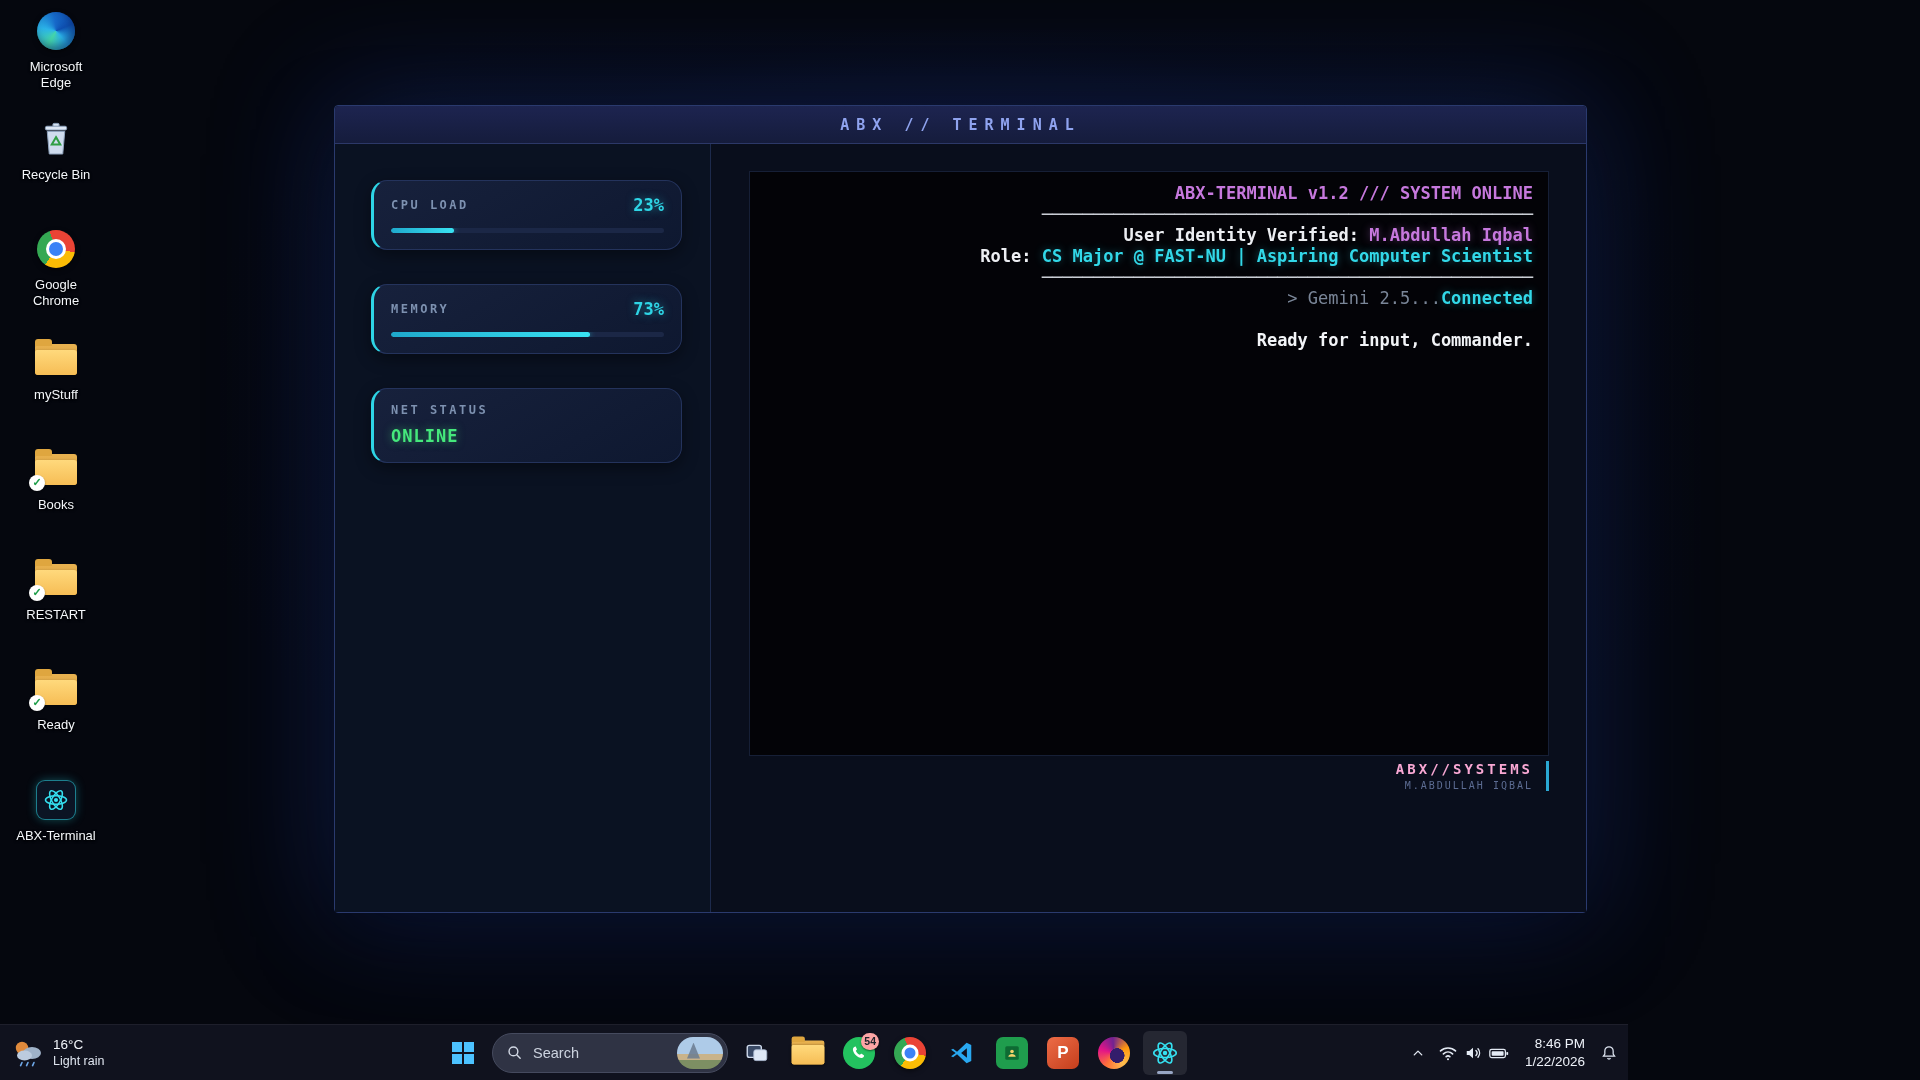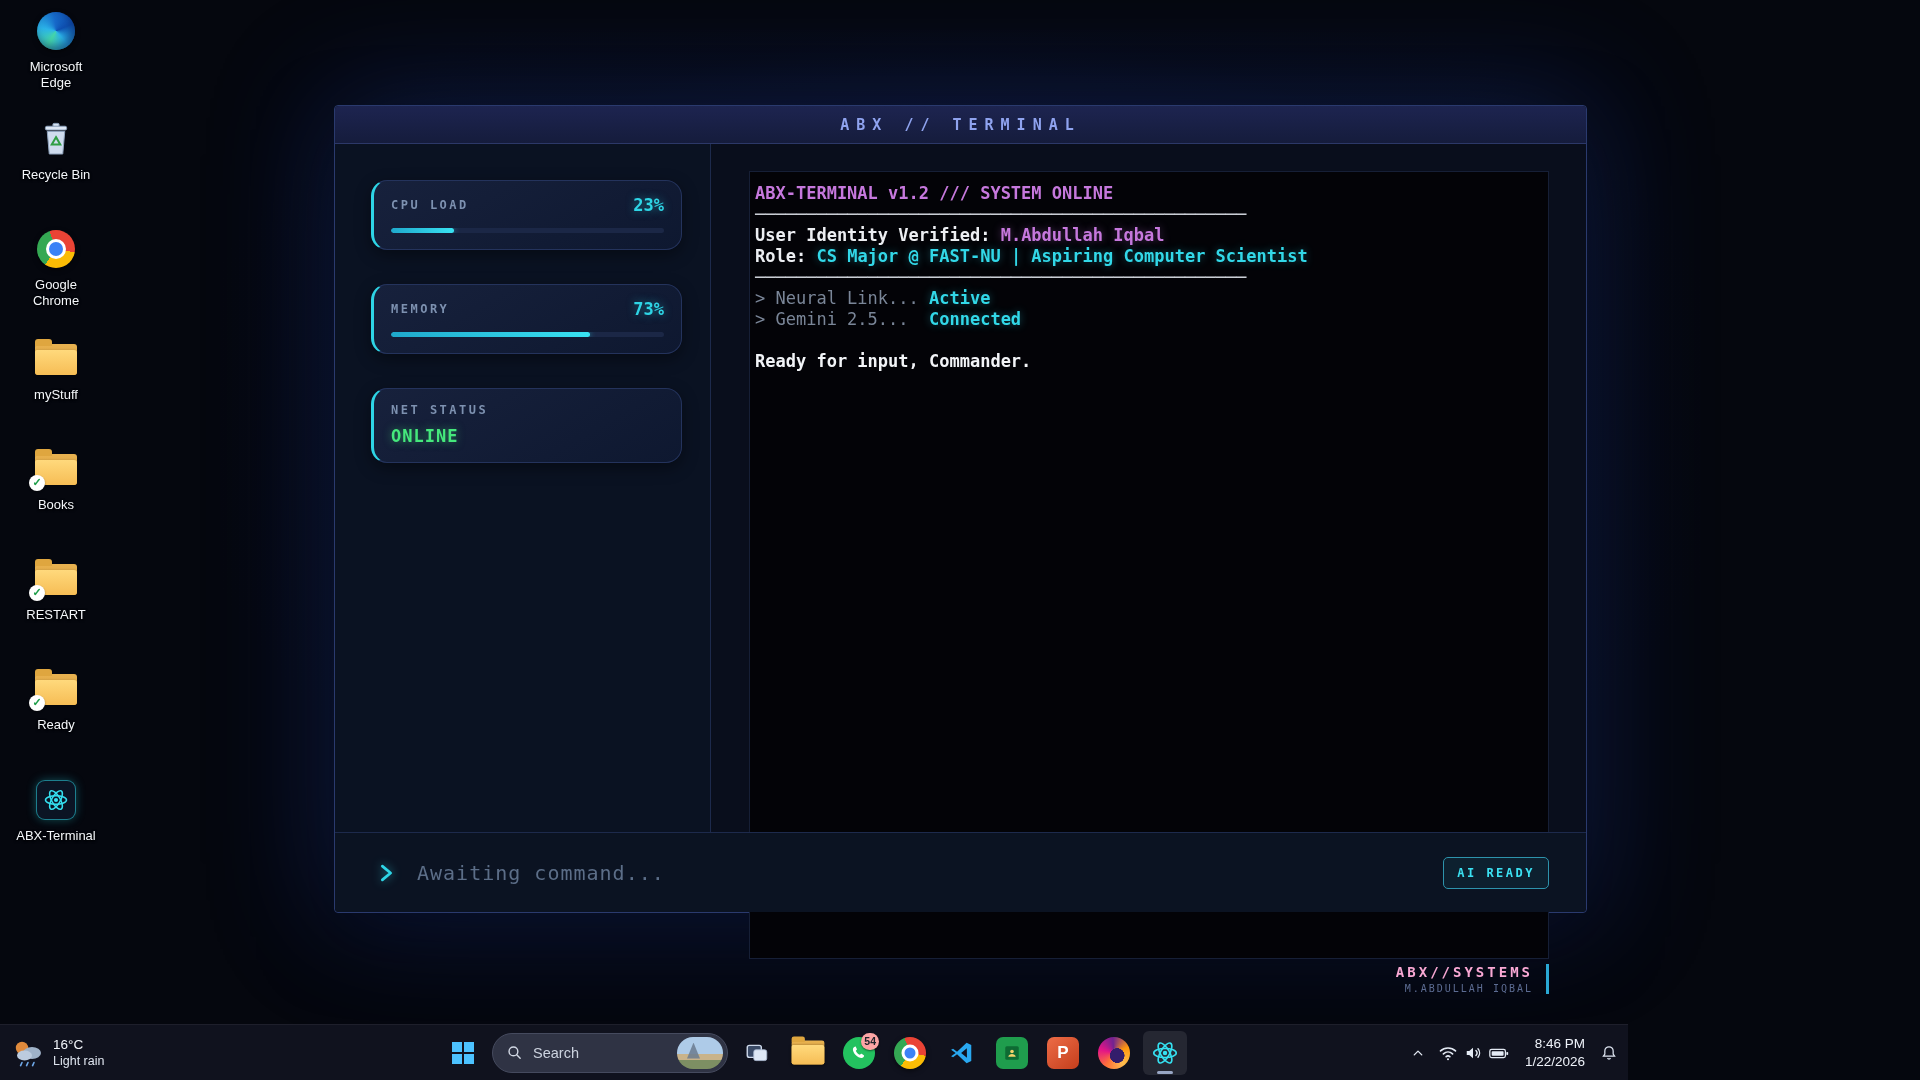--- a/index.html
+++ b/index.html
@@ -66,22 +66,22 @@
     letter-spacing:2.5px; color:#7d91b0; }
   .stat-value { font-family:"DejaVu Sans Mono",monospace; font-size:17px; font-weight:bold; color:#2ed5e6;
     text-shadow:0 0 8px rgba(46,213,230,0.5); }
   .bar-track { height:5px; margin-top:13px; background:#1b2746; border-radius:3px; overflow:hidden; }
   .bar-fill { height:100%; background:linear-gradient(90deg,#1fa9cc,#39e2f2); border-radius:3px;
     box-shadow:0 0 6px rgba(46,213,230,0.6); }
   .net-value { display:block; margin-top:9px; font-family:"DejaVu Sans Mono",monospace; font-size:17px;
     font-weight:bold; letter-spacing:1px; color:#45e87c; text-shadow:0 0 8px rgba(69,232,124,0.5); }
 
   .main-area { flex:1; display:flex; flex-direction:column; background:#090e1c; padding:27px 37px 0 38px; min-width:0; }
-  .terminal { flex:none; height:788px; background:#030307; border:1px solid #161f36; padding:11px 5px;
-    font-family:"DejaVu Sans Mono",monospace; font-size:17px; line-height:21px; overflow:hidden; }
+  .terminal { flex:none; height:585px; background:#030307; border:1px solid #161f36; padding:11px 15px;
+    font-family:"DejaVu Sans Mono",monospace; font-size:17px; line-height:21px; overflow:hidden;text-align:right; }
   .t-boot { color:#c678dd; font-weight:bold; }
   .t-div { color:#d4d8df; }
   .t-white { color:#eceef2; font-weight:bold; }
   .t-purple { color:#c678dd; font-weight:bold; text-shadow:0 0 8px rgba(198,120,221,0.4); }
   .t-cyan { color:#32d8e8; font-weight:bold; text-shadow:0 0 8px rgba(50,216,232,0.4); }
   .t-gray { color:#7a8698; }
   .pfx { display:inline-block; width:17ch; }
   .t-credit { margin-top:21px; color:#97a1b1; font-style:italic; }
   .t-ready { margin-top:21px; color:#f2f4f7; font-weight:bold; }
 
@@ -266,40 +266,30 @@
       </div>
     </div>
 
     <div class="main-area">
       <div class="terminal">
         <div class="t-boot">ABX-TERMINAL v1.2 /// SYSTEM ONLINE</div>
         <div class="t-div">────────────────────────────────────────────────</div>
         <div><span class="t-white">User Identity Verified:</span> <span class="t-purple">M.Abdullah Iqbal</span></div>
         <div><span class="t-white">Role:</span> <span class="t-cyan">CS Major @ FAST-NU | Aspiring Computer Scientist</span></div>
         <div class="t-div">────────────────────────────────────────────────</div>
-        <div><span class="pfx t-gray">&gt; Neural Link...</span><span class="t-cyan">Active</span></div>
         <div><span class="pfx t-gray">&gt; Gemini 2.5...</span><span class="t-cyan">Connected</span></div>
         <div class="t-ready">Ready for input, Commander.</div>
       </div>
       <div class="watermark">
         <div class="wm-title">ABX//SYSTEMS</div>
         <div class="wm-sub">M.ABDULLAH IQBAL</div>
       </div>
     </div>
   </div>
 
-  <div class="command-bar">
-    <span class="prompt-chevron">
-      <svg width="22" height="22" viewBox="0 0 24 24" fill="none" stroke="#2ed5e6" stroke-width="3" stroke-linecap="round" stroke-linejoin="round">
-          <path d="M8 4.5 17 12l-9 7.5"></path>
-        </svg>
-    </span>
-    <div class="command-text">Awaiting command...</div>
-    <div class="ai-badge">AI READY</div>
-  </div>
 </div>
 
 <div class="taskbar">
 
   <div class="weather-widget">
     <svg width="32" height="32" viewBox="0 0 32 32">
       <circle cx="10" cy="11" r="6.2" fill="#e08a3c"></circle>
       <ellipse cx="20" cy="16" rx="9" ry="6" fill="#9fb2c8"></ellipse>
       <ellipse cx="12.5" cy="18.5" rx="7.5" ry="5" fill="#bccbde"></ellipse>
       <g stroke="#6fa8e8" stroke-width="1.6" stroke-linecap="round">

